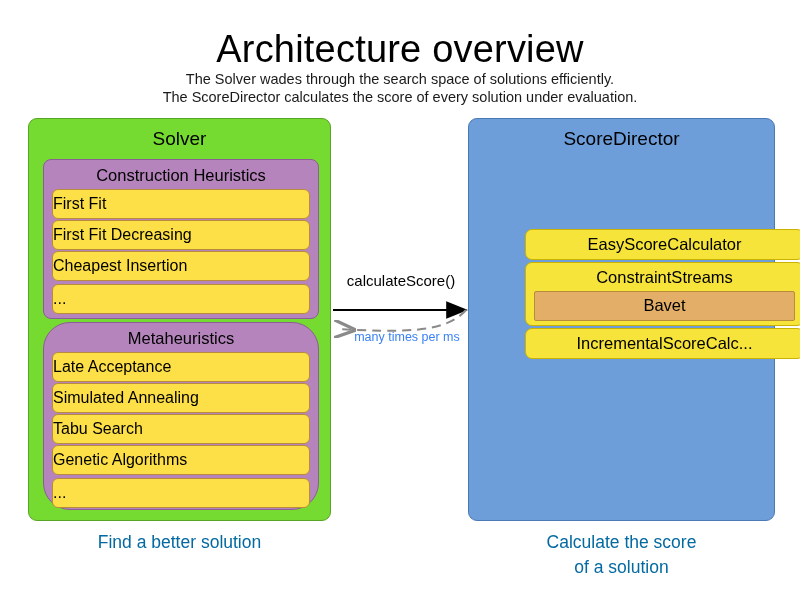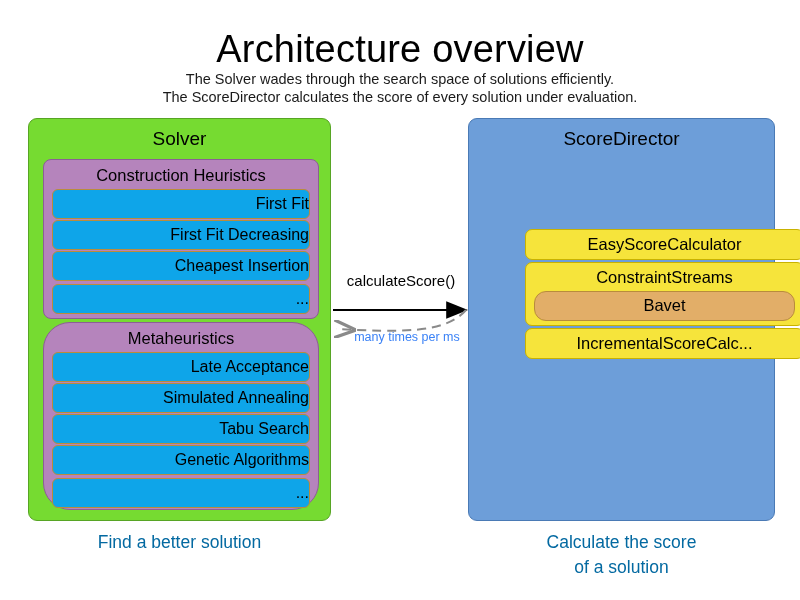--- a/index.html
+++ b/index.html
@@ -106,23 +106,23 @@
     right: 8px;
     top: 29px;
   }
 
   
   .item {
     box-sizing: border-box;
     height: 30px;
     margin-bottom: 1px;
     border-radius: 6px;
-    background: #0ea5e9;
+    background: #fde047;
     border: 1.5px solid #b98c3c;
-    text-align: right;
+    text-align: left;
     font-size: 16px;
     line-height: 27px;
     color: #000;
     overflow: hidden;
     white-space: nowrap;
   }
   .item.spaced { margin-top: 3px; }
 
   
   .sd-stack {
@@ -156,21 +156,21 @@
     display: block;
     height: 25px;
     line-height: 25px;
     font-size: 16.5px;
   }
   .nested-item {
     box-sizing: border-box;
     margin: 1px 8px 0 8px;
     height: 30px;
     line-height: 27px;
-    border-radius: 12px;
+    border-radius: 2px;
     background: #E2AE68;
     border: 1.5px solid #b98c3c;
     font-size: 16.5px;
     text-align: center;
     color: #000;
   }
 
   
   .arrows {
     position: absolute;

